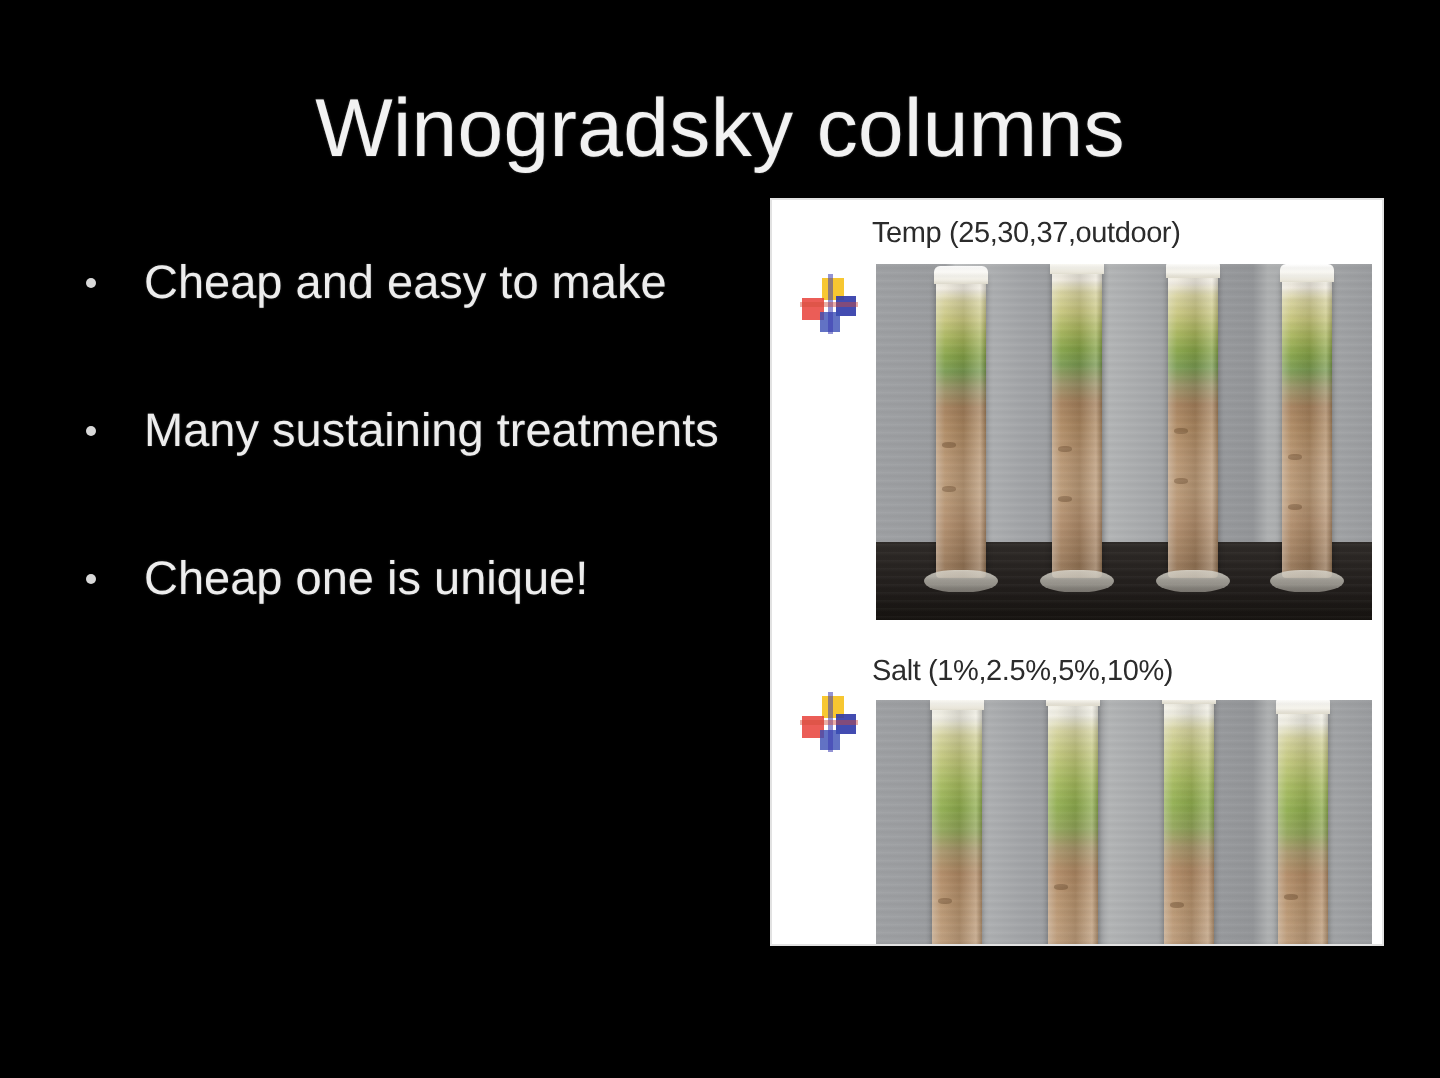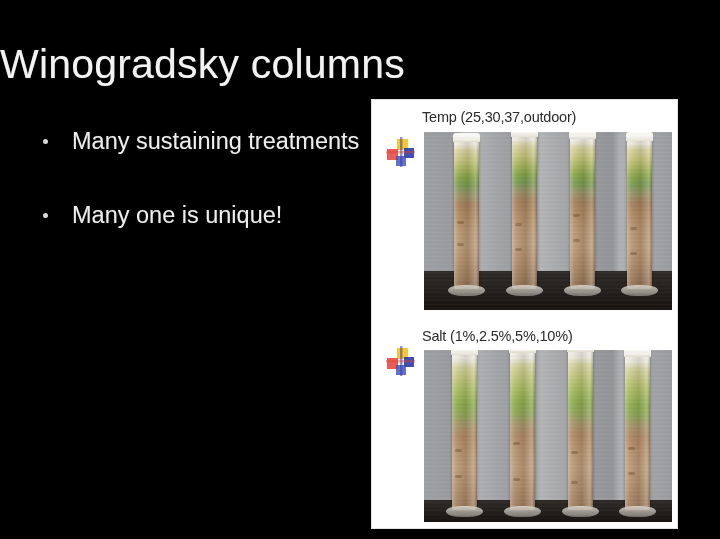--- a/index.html
+++ b/index.html
@@ -21,21 +21,21 @@
     background: #000000;
     overflow: hidden;
   }
 
   
   #slide-title {
     position: absolute;
     left: 0;
     top: 40px;
     width: 720px;
-    text-align: left;
+    text-align: center;
     color: #f2f2f2;
     font-size: 41px;
     font-weight: 400;
     letter-spacing: 0.2px;
     line-height: 48px;
     white-space: nowrap;
     text-shadow: 0 0 1px rgba(255,255,255,0.35);
   }
 
   
@@ -66,24 +66,24 @@
     width: 5px;
     height: 5px;
     border-radius: 50%;
     background: #d9d9d9;
   }
   .bullet-text { display: block; }
 
   
   #picture-panel {
     position: absolute;
-    left: 372px;
+    left: 386px;
     top: 100px;
     width: 305px;
-    height: 428px;
+    height: 372px;
     background: #ffffff;
     box-shadow: 0 0 0 1px #e2e2e2;
     overflow: hidden;
   }
 
   .panel-block {
     position: absolute;
     left: 0;
     width: 305px;
   }
@@ -244,25 +244,29 @@
 </head>
 <body>
 
 <div id="slide">
 
   <div id="slide-title">Winogradsky columns</div>
 
   <ul id="bullet-list">
     <li class="bullet-item">
       <span class="bullet-dot"></span>
+      <span class="bullet-text">Cheap and easy to make</span>
+    </li>
+    <li class="bullet-item">
+      <span class="bullet-dot"></span>
       <span class="bullet-text">Many sustaining treatments</span>
     </li>
     <li class="bullet-item">
       <span class="bullet-dot"></span>
-      <span class="bullet-text">Many one is unique!</span>
+      <span class="bullet-text">Cheap one is unique!</span>
     </li>
   </ul>
 
   <div id="picture-panel">
 
     <div class="panel-block" id="block-temp">
       <div class="caption">Temp (25,30,37,outdoor)</div>
 
       <div class="media-icon" id="icon-temp">
         <svg width="34" height="34" viewBox="0 0 34 34">

